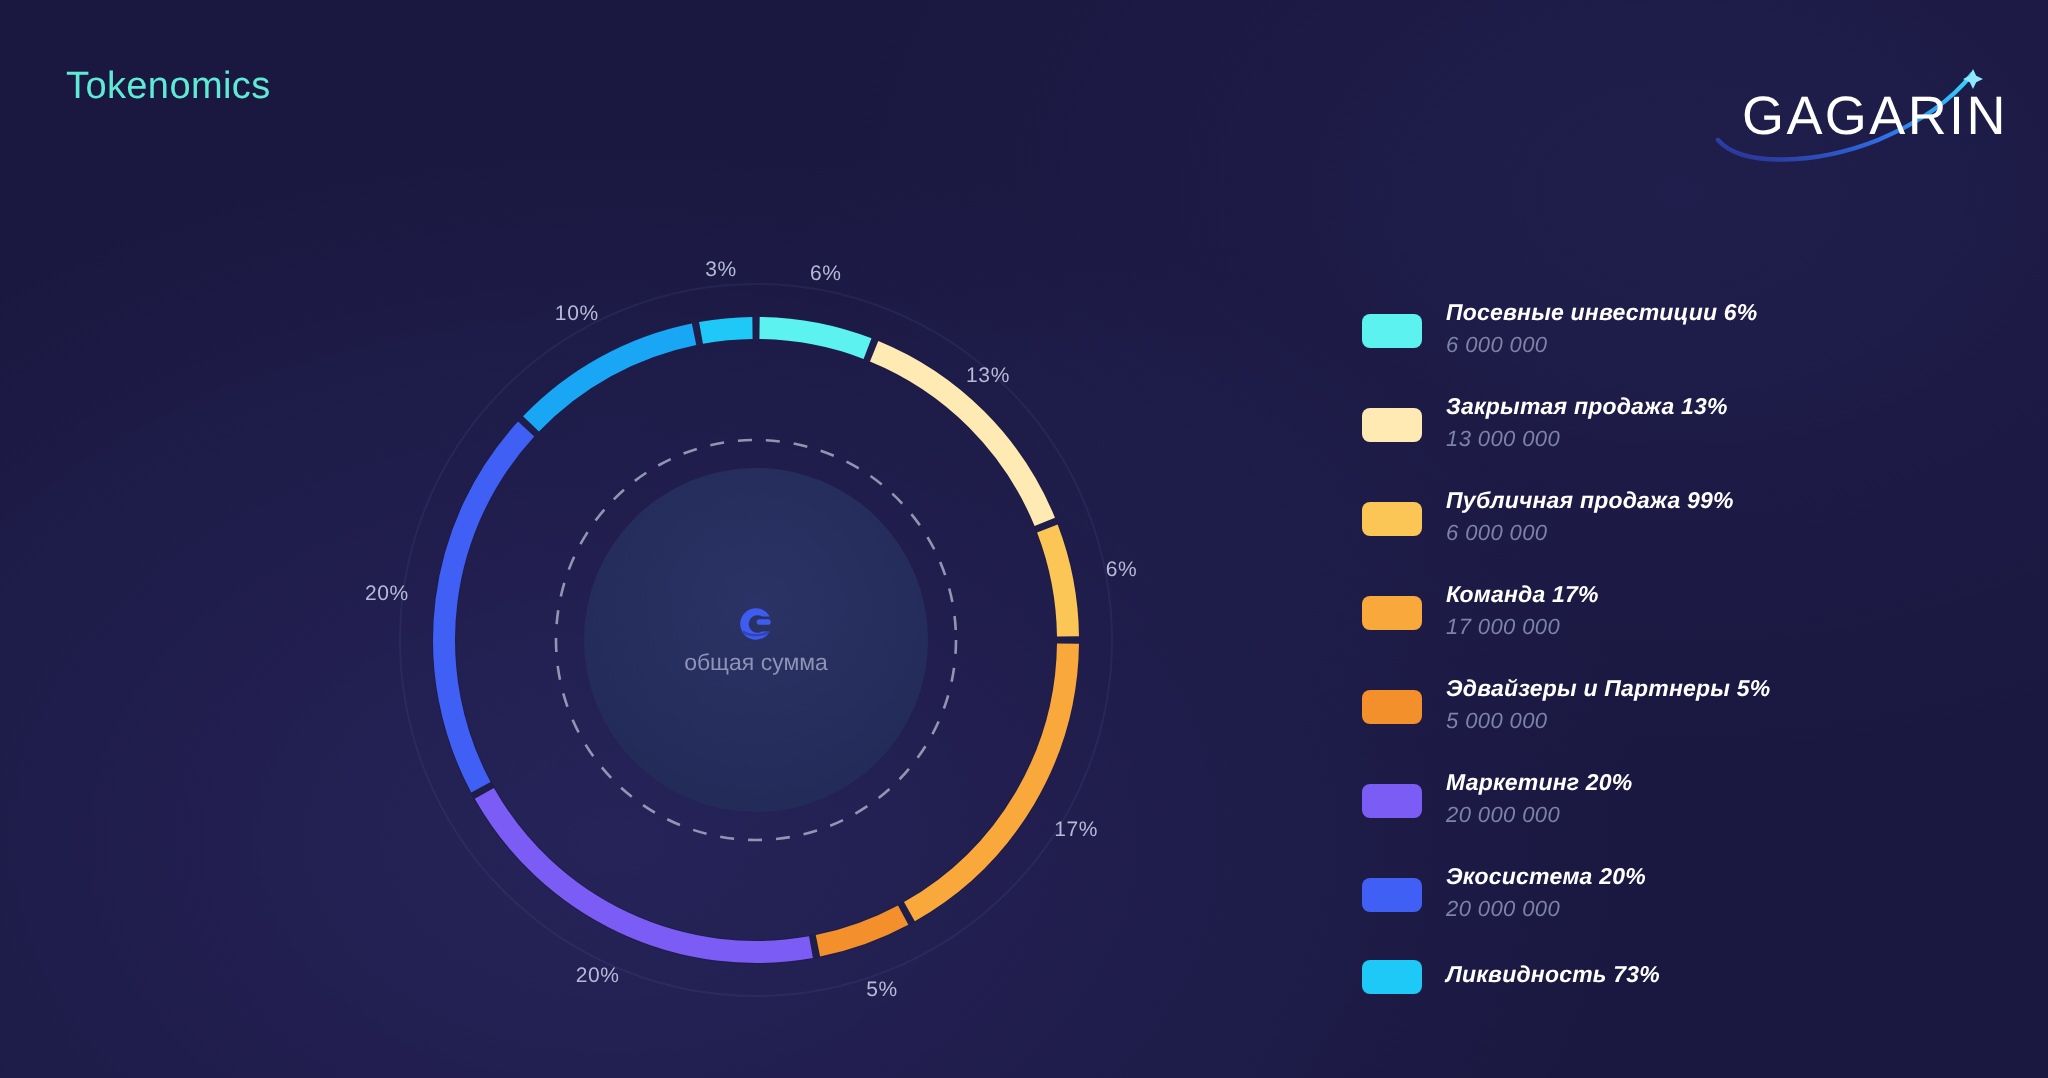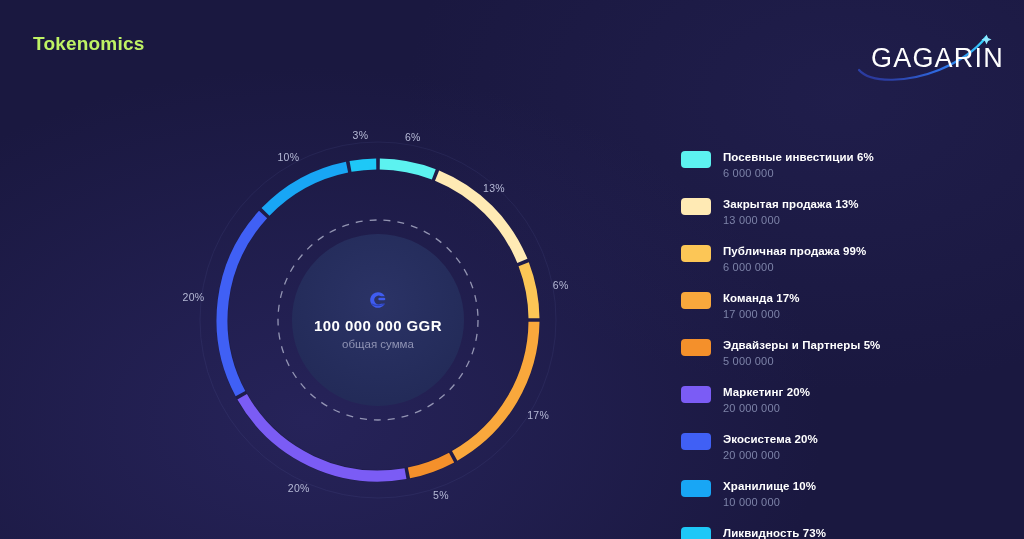--- a/index.html
+++ b/index.html
@@ -14,21 +14,21 @@
     position:absolute; inset:0;
     background:
       radial-gradient(ellipse 760px 520px at 30% 78%, rgba(48,44,110,0.55) 0%, rgba(26,24,64,0) 68%),
       radial-gradient(ellipse 620px 420px at 82% 18%, rgba(40,38,92,0.40) 0%, rgba(26,24,64,0) 70%);
     pointer-events:none;
   }
 
   
   #page-title {
     position:absolute; left:33px; top:33px;
-    font-size:19px; font-weight:bold; color:#bef264; letter-spacing:.2px;
+    font-size:19px; font-weight:normal; color:#5eead4; letter-spacing:.2px;
   }
   #brand-logo {
     position:absolute; right:27px; top:32px;
     width:140px; height:56px;
   }
   #brand-logo .wordmark {
     position:absolute; left:14px; top:11px;
     font-size:27px; letter-spacing:1.2px; color:#ffffff;
     font-family:"Liberation Sans", sans-serif; font-weight:400;
   }
@@ -49,21 +49,21 @@
   }
   #center-total {
     font-size:15px; font-weight:bold; color:#ffffff; letter-spacing:.4px;
     margin-top:7px;
   }
   #center-caption { font-size:11.5px; color:#8f93b4; margin-top:4px; }
   #center-mark { width:20px; height:20px; margin:0 auto; display:block; }
 
   
   #legend { position:absolute; left:681px; top:150px; width:320px; }
-  .legend-item { display:flex; align-items:flex-start; margin-bottom:17px; }
+  .legend-item { display:flex; align-items:center; margin-bottom:17px;font-style:italic; }
   .legend-swatch {
     width:30px; height:17px; border-radius:4px; flex:0 0 auto; margin-top:1px;
   }
   .legend-texts { margin-left:12px; }
   .legend-label {
     font-size:11.5px; font-weight:bold; color:#ffffff; letter-spacing:.1px;
     line-height:14px;
   }
   .legend-value {
     font-size:11px; color:#7d83a8; letter-spacing:.2px;
@@ -116,21 +116,20 @@
         <path d="M 157.50877515201557 31.441436069629873 A 156 156 0 0 1 183.23027409992187 29.01003855940411" fill="none" stroke="#1ec8f7" stroke-width="11"></path>
       </g>
   </svg>
 
   <div id="donut-center">
     <svg id="center-mark" viewBox="0 0 24 24">
       <path d="M12 2.6a9.4 9.4 0 1 0 8.2 13.9h-4.5a5.3 5.3 0 1 1 0-9h4.5A9.4 9.4 0 0 0 12 2.6z" fill="#3f5cf0"></path>
       <rect x="12.4" y="9.2" width="8.4" height="3.2" rx="1.5" fill="#3f5cf0"></rect>
       <path d="M4 16.5c4.6 3 11.4 3 16 0" stroke="#2a3fb0" stroke-width="1.5" fill="none" opacity="0.85"></path>
     </svg>
-    <div id="center-total">100 000 000 GGR</div>
     <div id="center-caption">общая сумма</div>
   </div>
 
   <div id="pct-labels">
       <div class="pct-label" style="left: 219.853px; top: 2.29457px;">6%</div>
       <div class="pct-label" style="left: 301px; top: 53.4781px;">13%</div>
       <div class="pct-label" style="left: 367.705px; top: 150.147px;">6%</div>
       <div class="pct-label" style="left: 345.098px; top: 279.682px;">17%</div>
       <div class="pct-label" style="left: 248.005px; top: 360.004px;">5%</div>
       <div class="pct-label" style="left: 105.805px; top: 353.298px;">20%</div>
@@ -184,25 +183,18 @@
       </div>
     </div>
     <div class="legend-item">
       <div class="legend-swatch" style="background: rgb(64, 96, 245);"></div>
       <div class="legend-texts">
         <div class="legend-label">Экосистема 20%</div>
         <div class="legend-value">20 000 000</div>
       </div>
     </div>
     <div class="legend-item">
-      <div class="legend-swatch" style="background: rgb(24, 166, 245);"></div>
-      <div class="legend-texts">
-        <div class="legend-label">Хранилище 10%</div>
-        <div class="legend-value">10 000 000</div>
-      </div>
-    </div>
-    <div class="legend-item">
       <div class="legend-swatch" style="background: rgb(30, 200, 247);"></div>
       <div class="legend-texts">
         <div class="legend-label">Ликвидность 73%</div>
       </div>
     </div>
   </div>
 
 </body></html>

